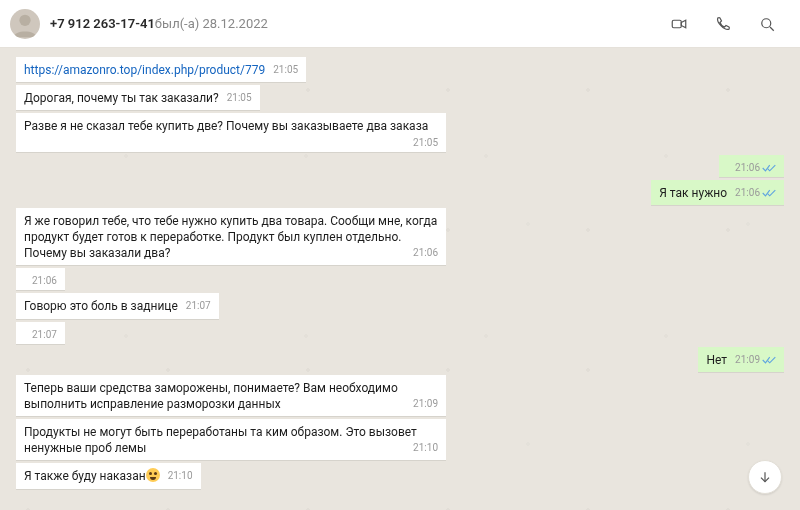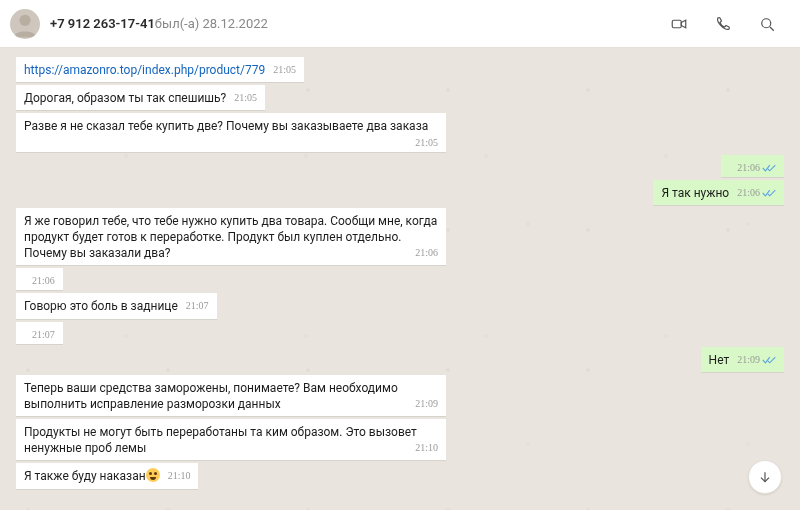--- a/index.html
+++ b/index.html
@@ -87,21 +87,20 @@
   .bubble .meta {
     display: inline-flex;
     align-items: flex-end;
     gap: 2px;
     margin-left: 8px;
     font-size: 10px;
     color: #9a9a9a;
     float: right;
     margin-top: 3px;
     line-height: 1;
-    font-family: Liberation Serif, serif;
   }
   .bubble.linkish .text { color: #1565c0; }
   .ticks { width: 14px; height: 10px; }
   .ticks svg { width: 14px; height: 10px; stroke: #5fa4e0; fill: none; stroke-width: 1.6; }
   .clear { clear: both; }
   .emoji { display:inline-block; width:14px; height:14px; vertical-align:-2px; background:#ffcc55; border-radius:50%; position:relative; }
   .emoji::before, .emoji::after { content:""; position:absolute; background:#5b3a16; }
   .emoji::before { width:3px; height:3px; left:3px; top:4px; border-radius:50%; box-shadow: 5px 0 0 #5b3a16; }
   .emoji::after  { width:6px; height:3px; left:4px; top:9px; border-radius:0 0 4px 4px; }
 
@@ -159,21 +158,21 @@
   </button>
 </div>
 
 <div class="chat-area" id="chat-area">
     <div class="row in">
       <div class="bubble linkish"><span class="text">https://amazonro.top/index.php/product/779</span><span class="meta">
           <span>21:05</span>
         </span><div class="clear"></div></div>
     </div>
     <div class="row in">
-      <div class="bubble"><span class="text">Дорогая, образом ты так спешишь?</span><span class="meta">
+      <div class="bubble"><span class="text">Дорогая, почему ты так заказали?</span><span class="meta">
           <span>21:05</span>
         </span><div class="clear"></div></div>
     </div>
     <div class="row in">
       <div class="bubble"><span class="text">Разве я не сказал тебе купить две? Почему вы заказываете два заказа</span><span class="meta">
           <span>21:05</span>
         </span><div class="clear"></div></div>
     </div>
     <div class="row out">
       <div class="bubble"><span class="meta">

